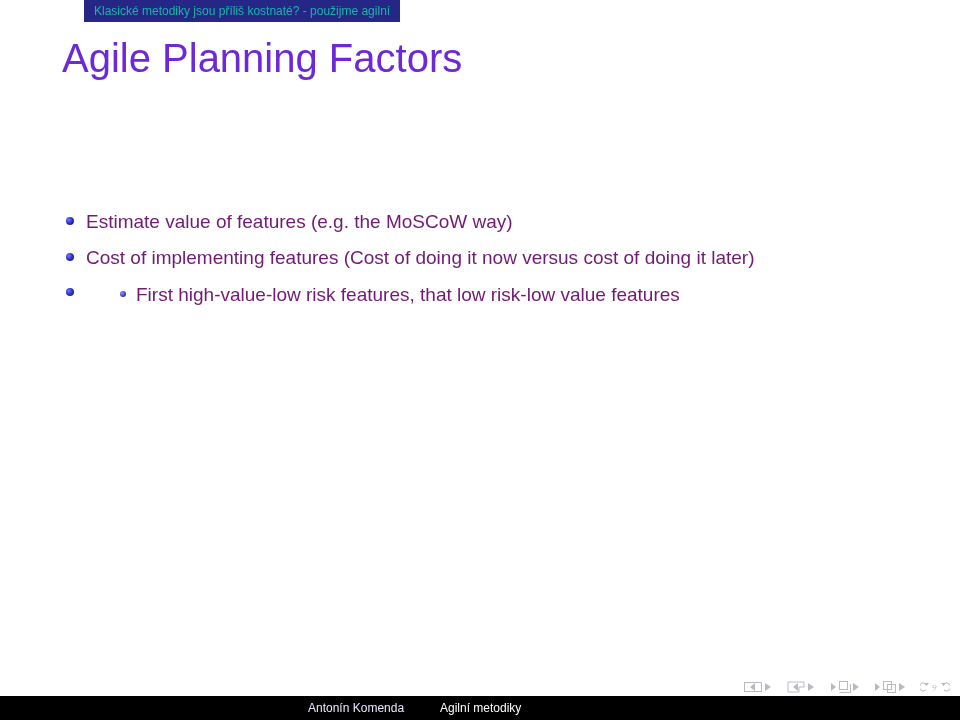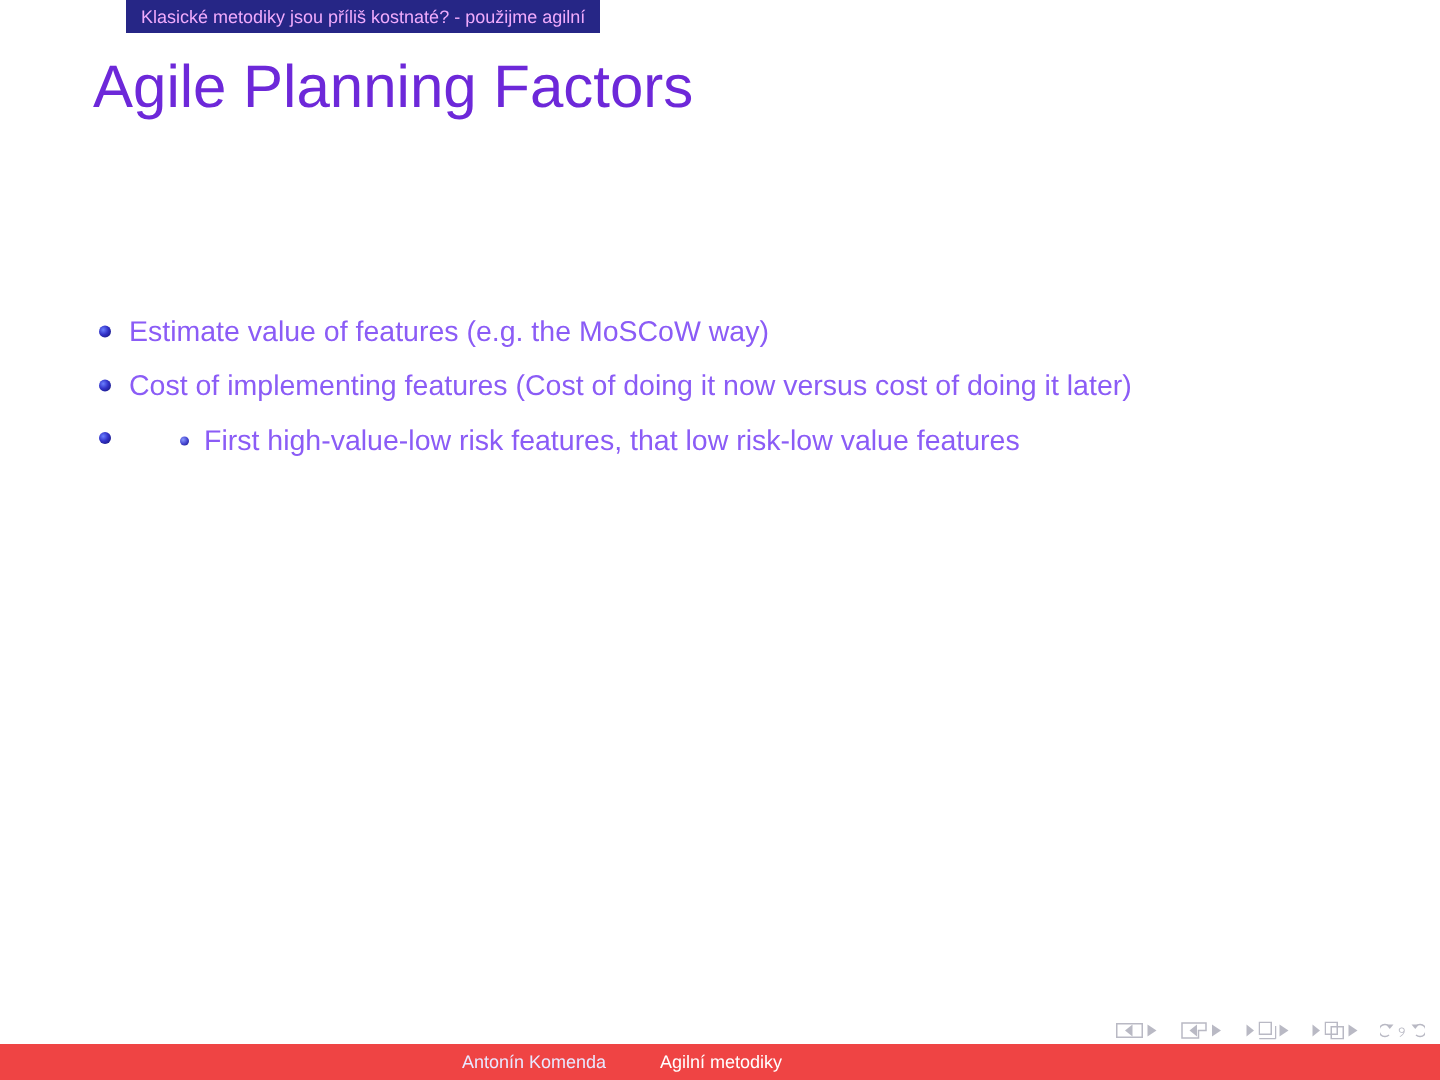--- a/index.html
+++ b/index.html
@@ -9,36 +9,36 @@
     font-family: "Helvetica Neue", Helvetica, Arial, sans-serif;
     position: relative;
     overflow: hidden;
   }
   .header-band {
     position: absolute;
     top: 0; left: 84px;
     background: #262686;
     padding: 4px 10px 4px 10px;
     font-size: 12px;
-    color: #f0abfc;
+    color: #14b8a6;
   }
   .slide-title {
     position: absolute;
     top: 36px; left: 18px;
     font-size: 40px;
     color: #6d28d9;
     font-weight: 400;
     margin-left: 44px;
   }
   .content {
     position: absolute;
     top: 208px; left: 66px;
     width: 830px;
     font-size: 19px;
-    color: #8b5cf6;
+    color: #701a75;
     line-height: 1.45;
   }
   .b1 {
     display: flex;
     align-items: flex-start;
     margin-bottom: 8px;
   }
   .b1 .dot {
     flex: 0 0 auto;
     width: 8px; height: 8px;
@@ -59,21 +59,21 @@
     width: 6px; height: 6px;
     margin-top: 10px;
     margin-right: 10px;
     border-radius: 50%;
     background: radial-gradient(circle at 35% 35%, #8a99ff 0%, #4040cc 55%, #141470 100%);
   }
   .footer {
     position: absolute;
     bottom: 0; left: 0; right: 0;
     height: 24px;
-    background: #ef4444;
+    background: #000000;
     display: flex;
     align-items: center;
     color: #fff;
     font-size: 12px;
   }
   .footer-author {
     position: absolute;
     left: 308px;
     color: #e8e8ff;
   }

